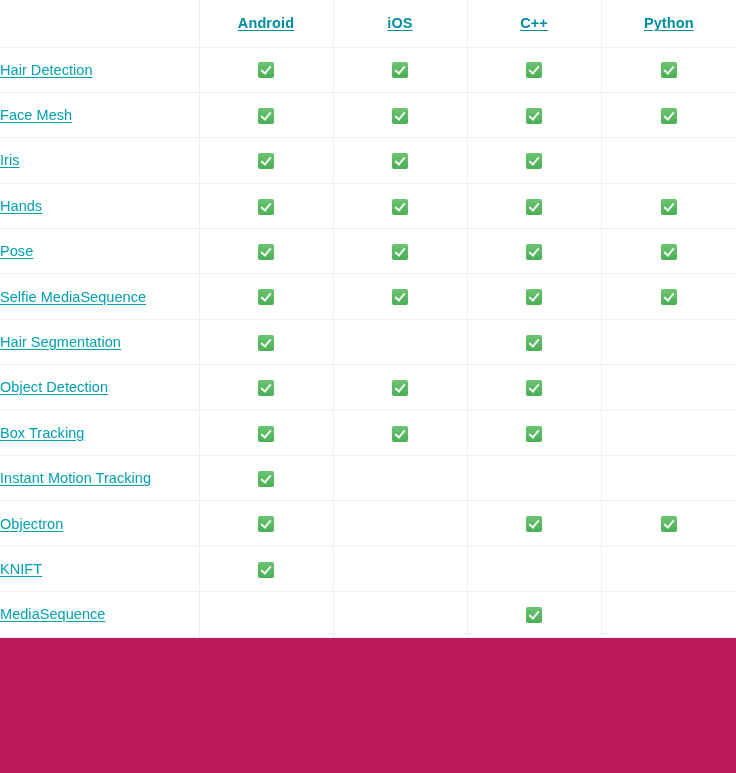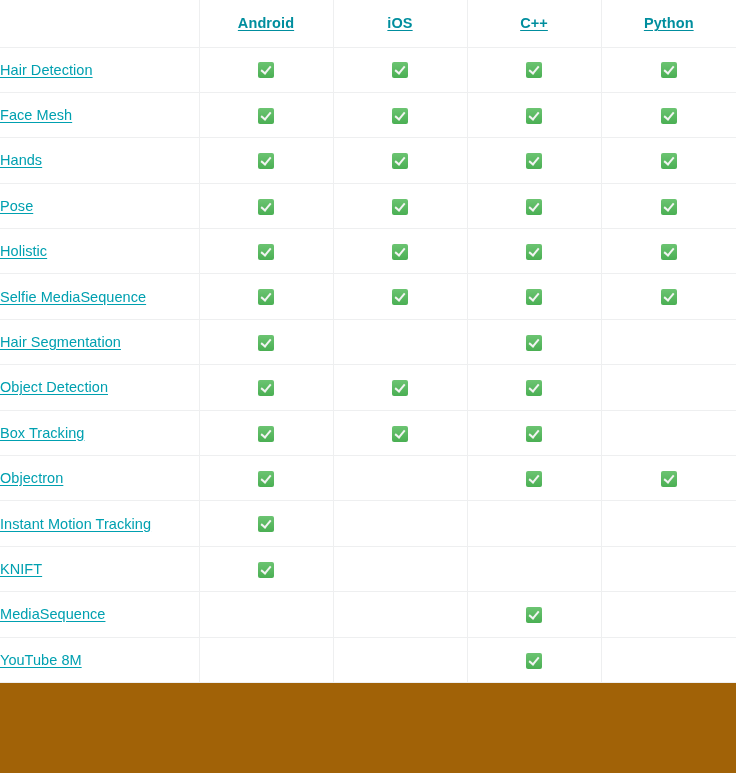--- a/index.html
+++ b/index.html
@@ -13,21 +13,21 @@
     height: 773px;
     overflow: hidden;
     font-family: "Liberation Sans", sans-serif;
     -webkit-font-smoothing: antialiased;
   }
 
   .matrix-wrap {
     width: 736px;
     height: 773px;
     overflow: hidden;
-    background: #a16207;
+    background: #be185d;
   }
 
   table.support-matrix {
     border-collapse: collapse;
     table-layout: fixed;
     width: 736px;
     background: #ffffff;
   }
 
   table.support-matrix col.col-solution { width: 199px; }
@@ -158,41 +158,41 @@
           <td class="cell-mark"><span class="check-badge"></span></td>
         </tr>
         <tr>
           <td class="cell-solution"><span class="solution-link">Face Mesh</span></td>
           <td class="cell-mark"><span class="check-badge"></span></td>
           <td class="cell-mark"><span class="check-badge"></span></td>
           <td class="cell-mark"><span class="check-badge"></span></td>
           <td class="cell-mark"><span class="check-badge"></span></td>
         </tr>
         <tr>
+          <td class="cell-solution"><span class="solution-link">Iris</span></td>
+          <td class="cell-mark"><span class="check-badge"></span></td>
+          <td class="cell-mark"><span class="check-badge"></span></td>
+          <td class="cell-mark"><span class="check-badge"></span></td>
+          <td class="cell-mark cell-empty"></td>
+        </tr>
+        <tr>
           <td class="cell-solution"><span class="solution-link">Hands</span></td>
           <td class="cell-mark"><span class="check-badge"></span></td>
           <td class="cell-mark"><span class="check-badge"></span></td>
           <td class="cell-mark"><span class="check-badge"></span></td>
           <td class="cell-mark"><span class="check-badge"></span></td>
         </tr>
         <tr>
           <td class="cell-solution"><span class="solution-link">Pose</span></td>
           <td class="cell-mark"><span class="check-badge"></span></td>
           <td class="cell-mark"><span class="check-badge"></span></td>
           <td class="cell-mark"><span class="check-badge"></span></td>
           <td class="cell-mark"><span class="check-badge"></span></td>
         </tr>
         <tr>
-          <td class="cell-solution"><span class="solution-link">Holistic</span></td>
-          <td class="cell-mark"><span class="check-badge"></span></td>
-          <td class="cell-mark"><span class="check-badge"></span></td>
-          <td class="cell-mark"><span class="check-badge"></span></td>
-          <td class="cell-mark"><span class="check-badge"></span></td>
-        </tr>
-        <tr>
           <td class="cell-solution"><span class="solution-link">Selfie MediaSequence</span></td>
           <td class="cell-mark"><span class="check-badge"></span></td>
           <td class="cell-mark"><span class="check-badge"></span></td>
           <td class="cell-mark"><span class="check-badge"></span></td>
           <td class="cell-mark"><span class="check-badge"></span></td>
         </tr>
         <tr>
           <td class="cell-solution"><span class="solution-link">Hair Segmentation</span></td>
           <td class="cell-mark"><span class="check-badge"></span></td>
           <td class="cell-mark cell-empty"></td>
@@ -207,49 +207,42 @@
           <td class="cell-mark cell-empty"></td>
         </tr>
         <tr>
           <td class="cell-solution"><span class="solution-link">Box Tracking</span></td>
           <td class="cell-mark"><span class="check-badge"></span></td>
           <td class="cell-mark"><span class="check-badge"></span></td>
           <td class="cell-mark"><span class="check-badge"></span></td>
           <td class="cell-mark cell-empty"></td>
         </tr>
         <tr>
+          <td class="cell-solution"><span class="solution-link">Instant Motion Tracking</span></td>
+          <td class="cell-mark"><span class="check-badge"></span></td>
+          <td class="cell-mark cell-empty"></td>
+          <td class="cell-mark cell-empty"></td>
+          <td class="cell-mark cell-empty"></td>
+        </tr>
+        <tr>
           <td class="cell-solution"><span class="solution-link">Objectron</span></td>
           <td class="cell-mark"><span class="check-badge"></span></td>
           <td class="cell-mark cell-empty"></td>
           <td class="cell-mark"><span class="check-badge"></span></td>
           <td class="cell-mark"><span class="check-badge"></span></td>
         </tr>
         <tr>
-          <td class="cell-solution"><span class="solution-link">Instant Motion Tracking</span></td>
-          <td class="cell-mark"><span class="check-badge"></span></td>
-          <td class="cell-mark cell-empty"></td>
-          <td class="cell-mark cell-empty"></td>
-          <td class="cell-mark cell-empty"></td>
-        </tr>
-        <tr>
           <td class="cell-solution"><span class="solution-link">KNIFT</span></td>
           <td class="cell-mark"><span class="check-badge"></span></td>
           <td class="cell-mark cell-empty"></td>
           <td class="cell-mark cell-empty"></td>
           <td class="cell-mark cell-empty"></td>
         </tr>
         <tr>
           <td class="cell-solution"><span class="solution-link">MediaSequence</span></td>
-          <td class="cell-mark cell-empty"></td>
-          <td class="cell-mark cell-empty"></td>
-          <td class="cell-mark"><span class="check-badge"></span></td>
-          <td class="cell-mark cell-empty"></td>
-        </tr>
-        <tr>
-          <td class="cell-solution"><span class="solution-link">YouTube 8M</span></td>
           <td class="cell-mark cell-empty"></td>
           <td class="cell-mark cell-empty"></td>
           <td class="cell-mark"><span class="check-badge"></span></td>
           <td class="cell-mark cell-empty"></td>
         </tr>
       </tbody>
   </table>
 </div>
 
 </body></html>

